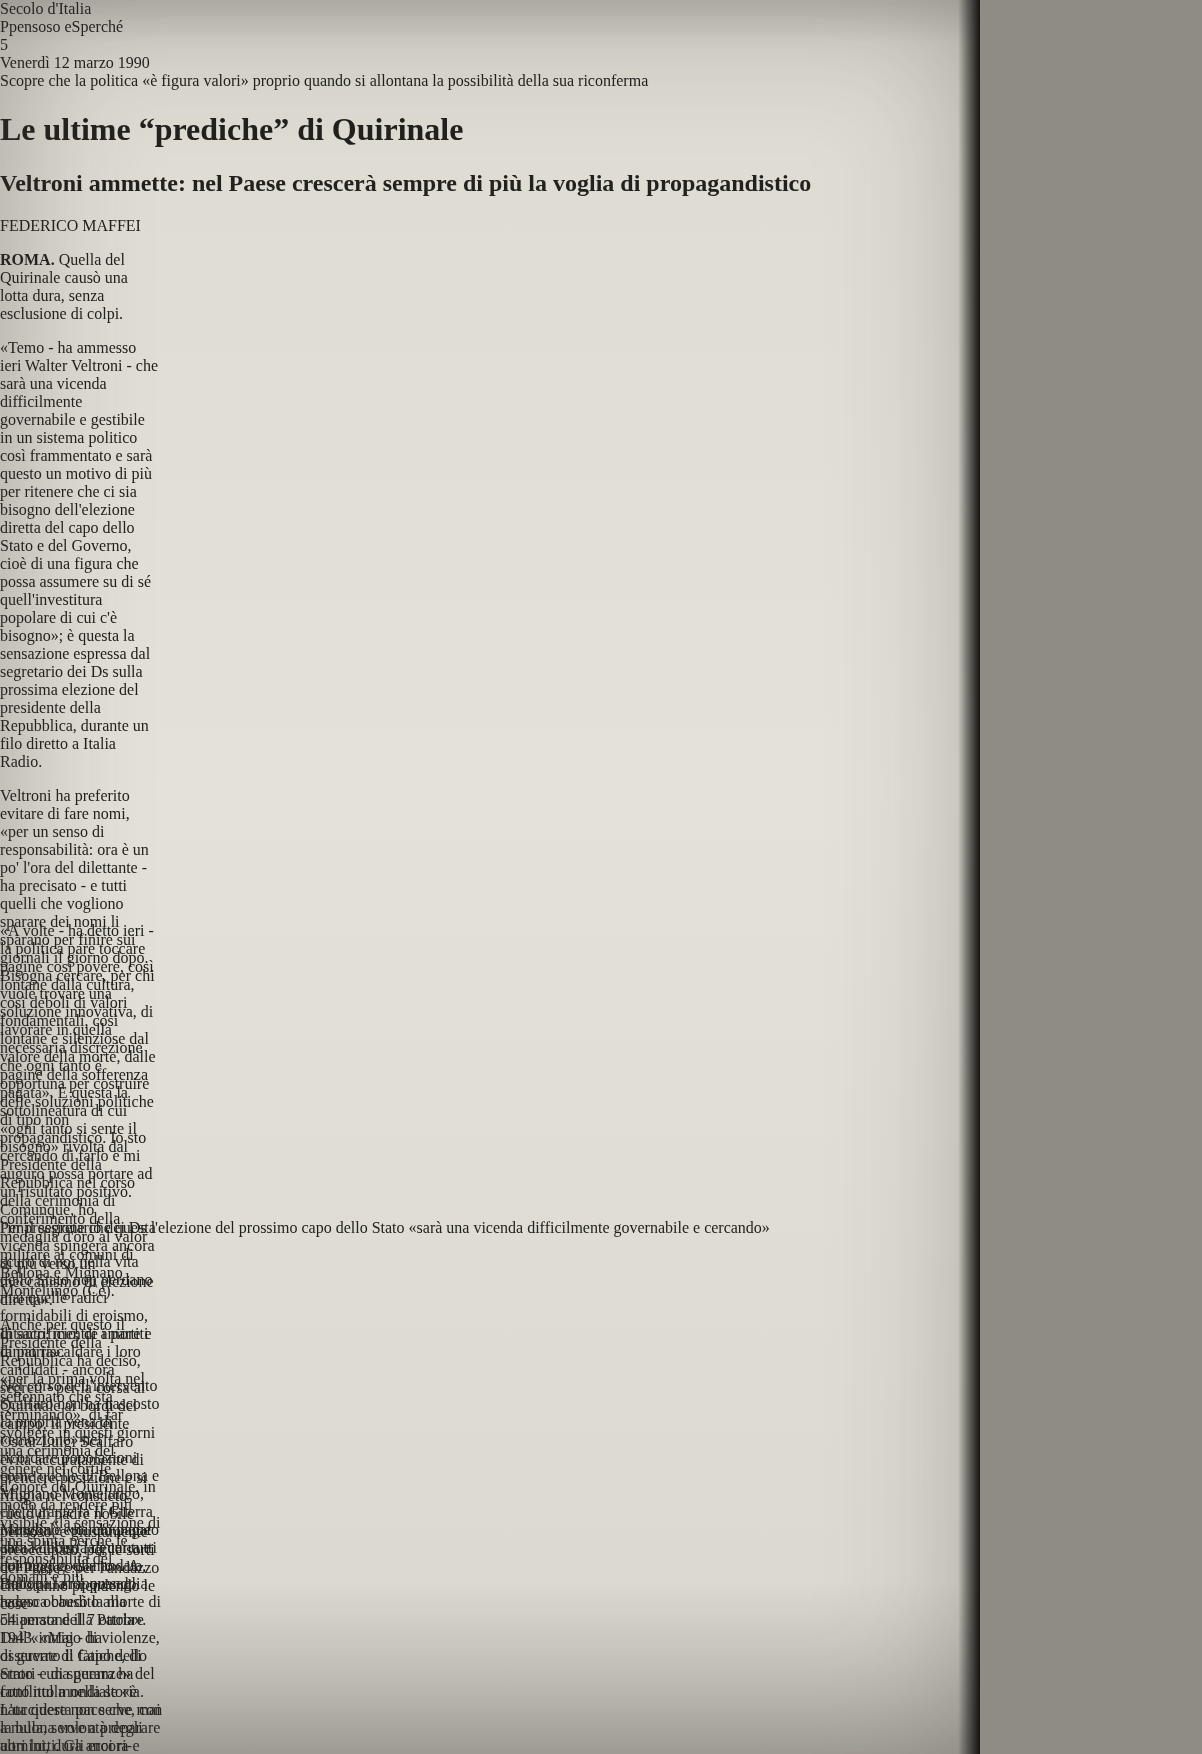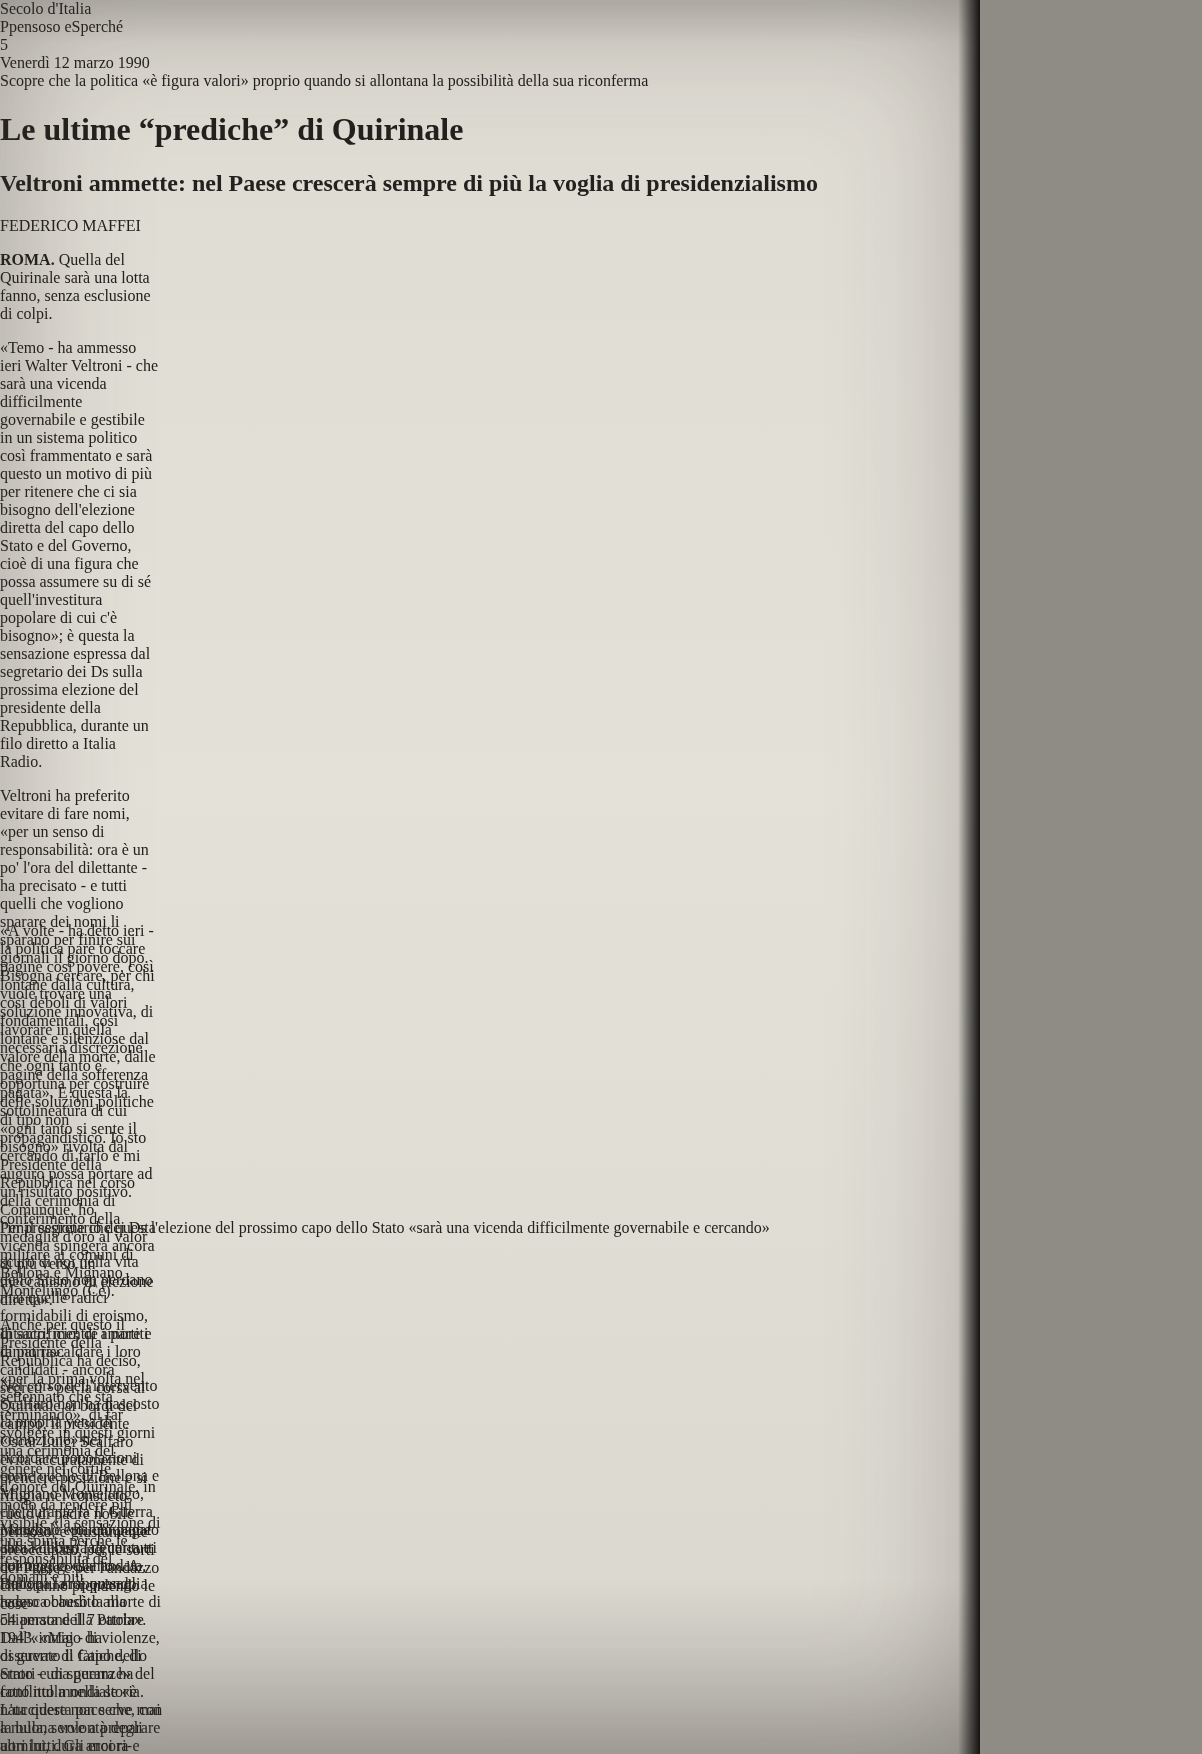--- a/index.html
+++ b/index.html
@@ -126,28 +126,28 @@
   <div class="masthead">Secolo d'Italia</div>
   <div class="section-title">
     <span class="big-init">P</span><span class="sec-rest">pensoso e</span><span class="gap"></span><span class="big-init">S</span><span class="sec-rest">perché</span>
   </div>
   <div class="page-num">5</div>
   <div class="top-rule"></div>
   <div class="date-line">Venerdì 12 marzo 1990</div>
 
   <div class="kicker">Scopre che la politica «è figura valori» proprio quando si allontana la possibilità della sua riconferma</div>
   <h1 class="headline">Le ultime “prediche” di Quirinale</h1>
-  <h2 class="subhead">Veltroni ammette: nel Paese crescerà sempre di più la voglia di presidenzialismo</h2>
+  <h2 class="subhead">Veltroni ammette: nel Paese crescerà sempre di più la voglia di propagandistico</h2>
   <div class="mid-rule"></div>
 
   <div class="byline-box">
     <span>FEDERICO MAFFEI</span>
   </div>
   <div class="abs bt" style="left:28px;top:331px;width:160px;height:655px;">
-    <p class="op"><b class="dateline">ROMA.</b><span> Quella del Quirinale sarà una lotta fanno, senza esclusione di colpi.</span></p>
+    <p class="op"><b class="dateline">ROMA.</b><span> Quella del Quirinale causò una lotta dura, senza esclusione di colpi.</span></p>
     <div>
         <p>«Temo - ha ammesso ieri Walter Veltroni - che sarà una vicenda difficilmente governabile e gestibile in un sistema politico così frammentato e sarà questo un motivo di più per ritenere che ci sia bisogno dell'elezione diretta del capo dello Stato e del Governo, cioè di una figura che possa assumere su di sé quell'investitura popolare di cui c'è bisogno»; è questa la sensazione espressa dal segretario dei Ds sulla prossima elezione del presidente della Repubblica, durante un filo diretto a Italia Radio.</p>
         <p>Veltroni ha preferito evitare di fare nomi, «per un senso di responsabilità: ora è un po' l'ora del dilettante - ha precisato - e tutti quelli che vogliono sparare dei nomi li sparano per finire sui giornali il giorno dopo. Bisogna cercare, per chi vuole trovare una soluzione innovativa, di lavorare in quella necessaria discrezione che ogni tanto è opportuna per costruire delle soluzioni politiche di tipo non propagandistico. Io sto cercando di farlo e mi auguro possa portare ad un risultato positivo. Comunque, ho l'impressione che questa vicenda spingerà ancora di più verso un meccanismo di elezione diretta».</p>
         <p>Intanto, mentre i partiti fanno riscaldare i loro candidati - ancora segreti - per la corsa al Quirinale ai bordi del campo, il presidente Oscar Luigi Scalfaro evita accuratamente di prendere posizione e si rifugia nel consueto ruolo di padre nobile pensoso, e giustamente preoccupato, per le sorti del Paese e per l'andazzo che stanno prendendo le cose</p>
       </div>
   </div>
   <div class="abs bt" style="left:197px;top:300px;width:161px;height:297px;font-family:Liberation Serif, serif;">
     <div>
         <p>«A volte - ha detto ieri - la politica pare toccare pagine così povere, così lontane dalla cultura, così deboli di valori fondamentali, così lontane e silenziose dal valore della morte, dalle pagine della sofferenza pagata». È questa la sottolineatura di cui «ogni tanto si sente il bisogno» rivolta dal Presidente della Repubblica nel corso della cerimonia di conferimento della medaglia d'oro al valor militare ai comuni di Bellona e Mignano Montelungo (Ce).</p>
         <p>Anche per questo il Presidente della Repubblica ha deciso, «per la prima volta nel settennato che sta terminando», di far svolgere in questi giorni una cerimonia del genere nel cortile d'onore del Quirinale, in modo da rendere più visibile «la sensazione di una spinta perché le responsabilità del domani e più</p>

